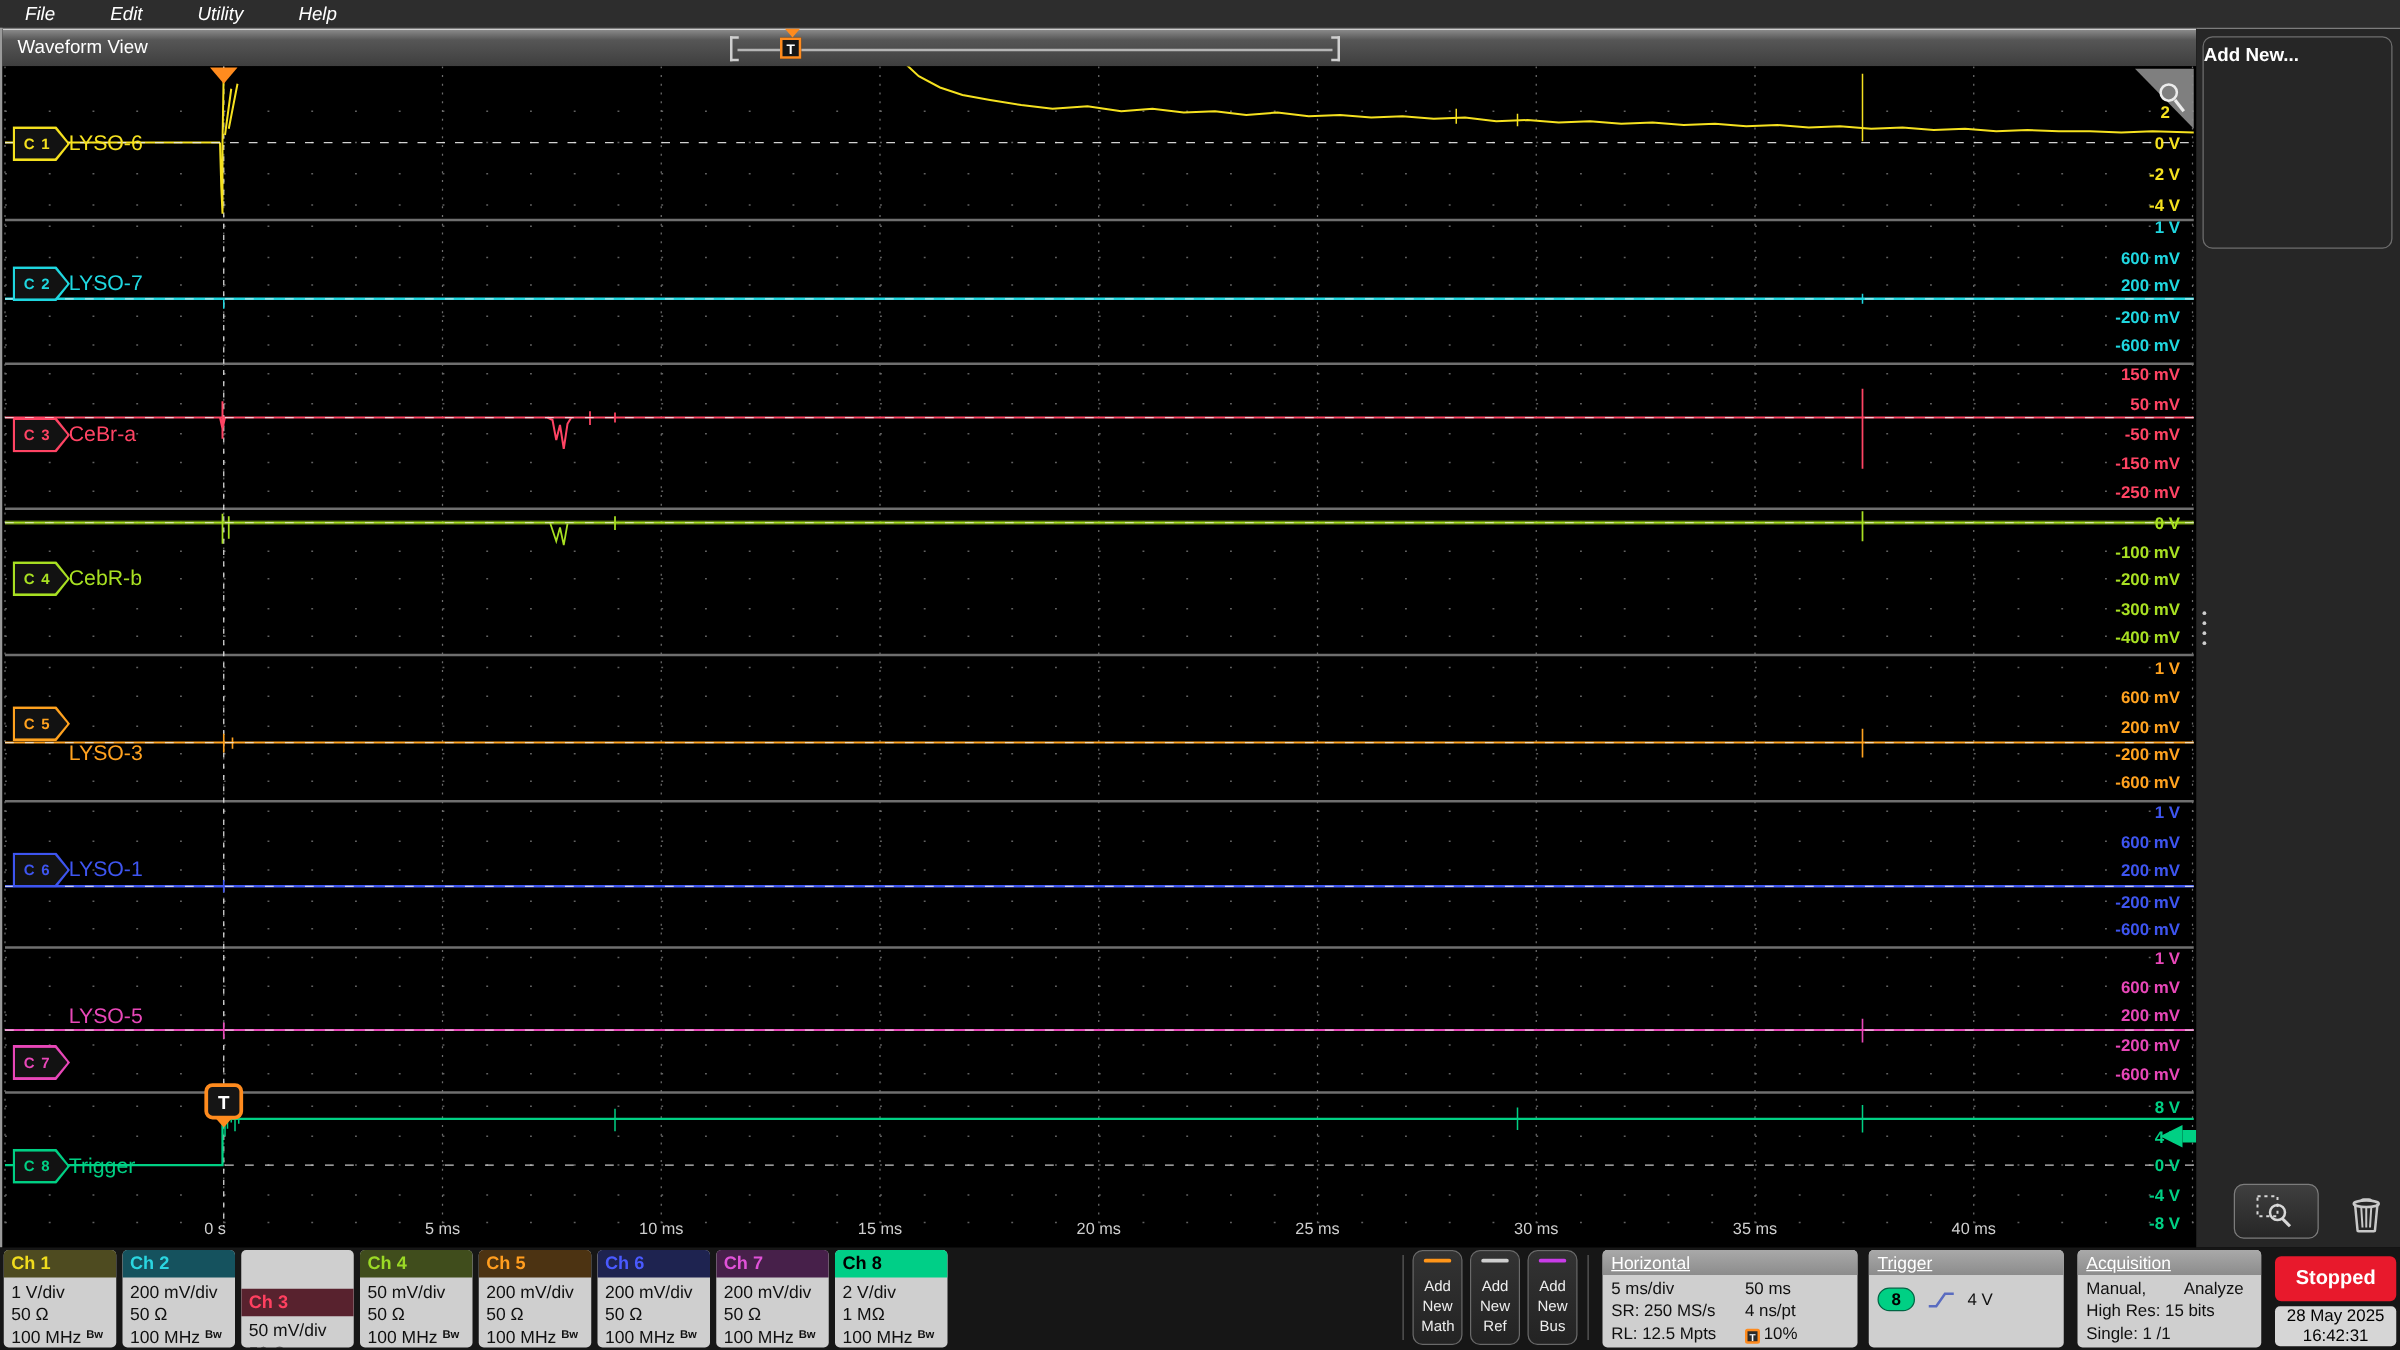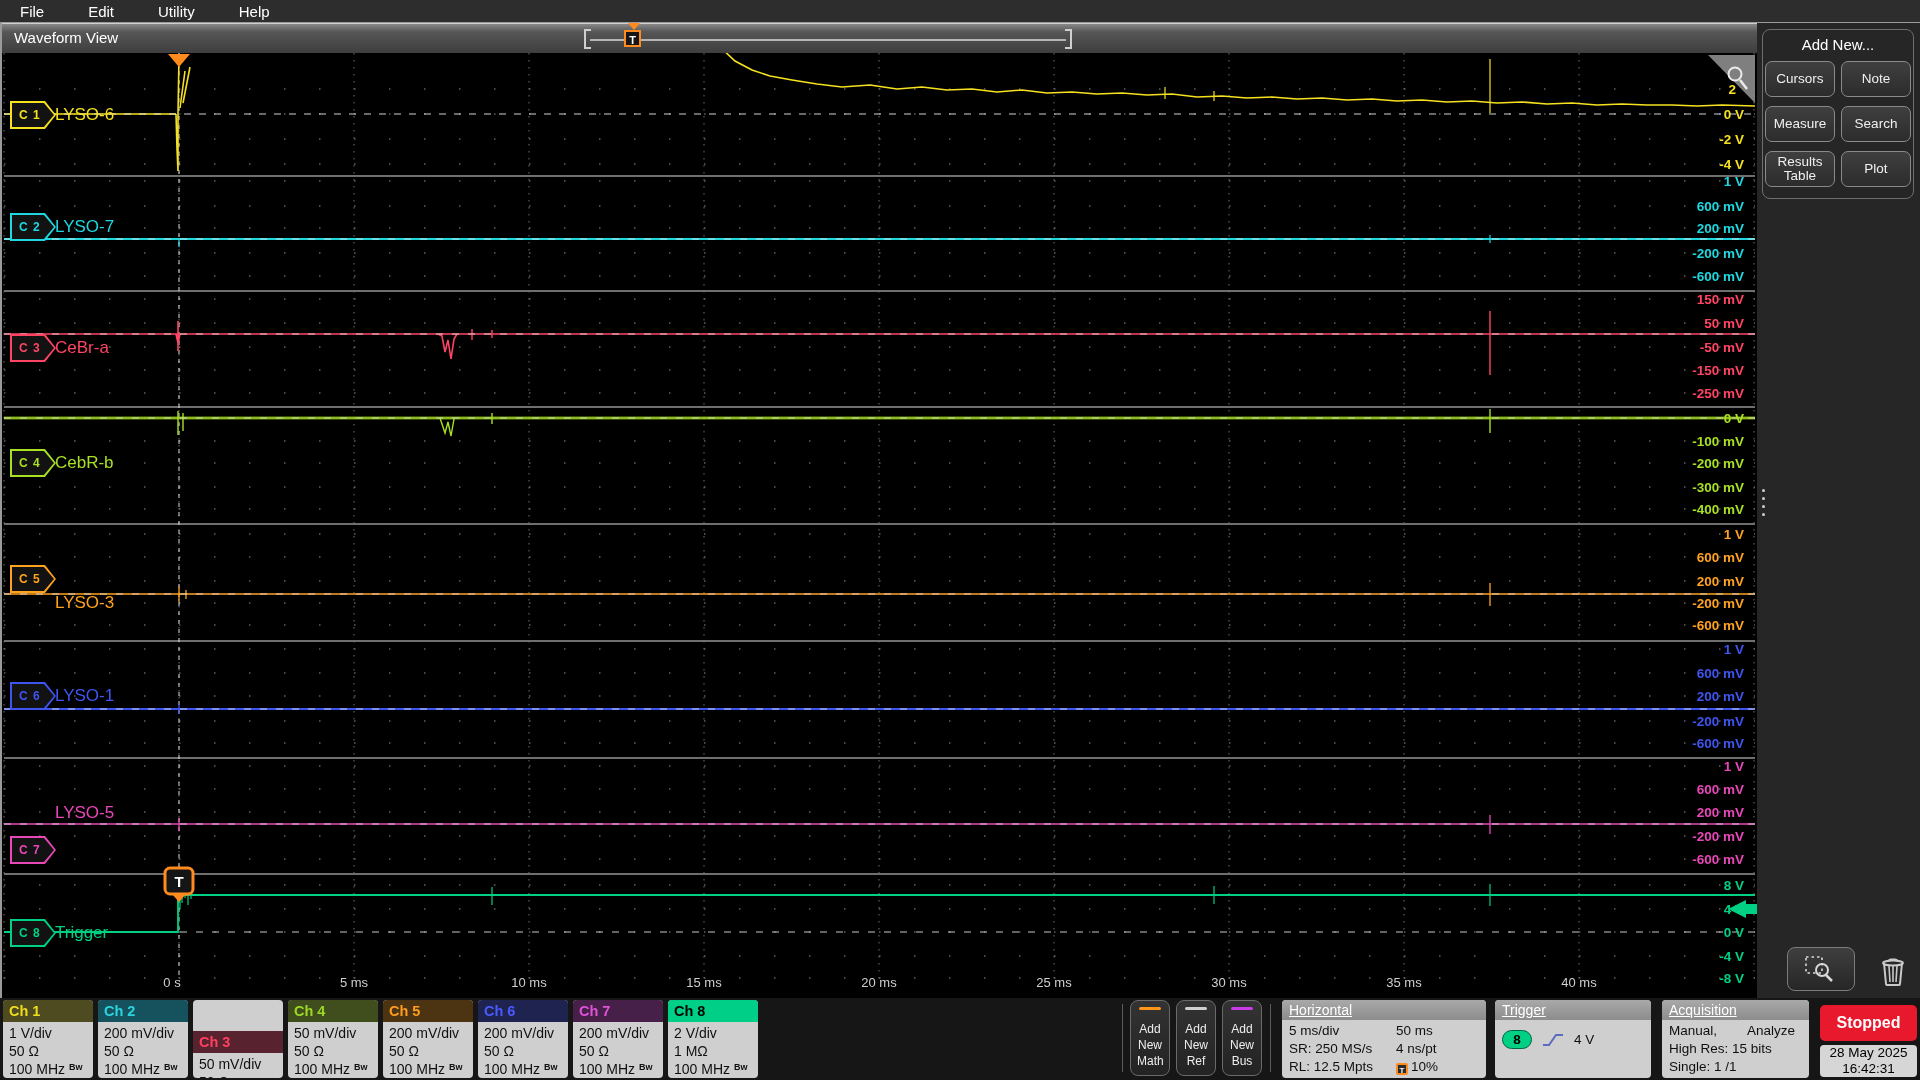--- a/index.html
+++ b/index.html
@@ -1,17 +1,17 @@
 <!DOCTYPE html>
 <html><head>
 <meta charset="utf-8">
 <style>
   html,body{margin:0;padding:0;background:#000;}
   body{font-family:"Liberation Sans",sans-serif;width:1920px;height:1080px;position:relative;overflow:hidden;color:#eee;-webkit-font-smoothing:antialiased;}
-  .menubar{position:absolute;left:0;top:0;width:1920px;height:22px;background:#2d2d2d;display:flex;align-items:center;gap:44px;padding-left:20px;box-sizing:border-box;z-index:5;}
+  .menubar{position:absolute;left:0;top:0;width:1920px;height:22px;background:#2d2d2d;display:flex;align-items:center;gap:44px;padding-left:20px;box-sizing:border-box;z-index:5;font-style:italic;}
   .menubar span{font-size:15px;color:#fff;cursor:default;}
   
   .wavec{position:absolute;left:0;top:22px;width:1757px;height:976px;background:#000;border-left:2px solid #9a9a9a;border-top:1px solid #9a9a9a;box-sizing:border-box;}
   .wavehead{position:absolute;left:0;top:0;width:100%;height:30px;background:linear-gradient(180deg,#8f8f8f 0%,#565656 30%,#3e3e3e 100%);box-shadow:inset 0 1px 0 #cfcfcf;}
   .wavetab{position:absolute;left:12px;top:6px;font-size:15px;color:#fff;}
   .posind{position:absolute;left:582px;top:4px;width:488px;height:24px;}
   .posind .hline{position:absolute;left:6px;right:6px;top:12px;height:2px;background:#b5b5b5;}
   .posind .brk{position:absolute;top:2px;width:7px;height:20px;border:2px solid #cfcfcf;box-sizing:border-box;}
   .posind .brk.l{left:0;border-right:none;}
   .posind .brk.r{right:0;border-left:none;}
@@ -19,21 +19,21 @@
   .tflag:before{content:"";position:absolute;left:2px;top:-9px;border:6px solid transparent;border-top:7px solid #ff8b1e;border-bottom:none;}
   .plot{position:absolute;left:0;top:30px;width:1755px;height:946px;background:#000;overflow:hidden;}
   .plot svg{position:absolute;left:0;top:0;}
   
   .tag{position:absolute;left:8px;width:46px;height:28px;clip-path:polygon(0 0,76% 0,100% 50%,76% 100%,0 100%);padding:0;background:var(--c);z-index:3;}
   .tag-in{position:absolute;left:2px;top:2px;right:2px;bottom:2px;clip-path:polygon(0 0,76% 0,100% 50%,76% 100%,0 100%);background:#121212;color:var(--c);font-size:12px;font-weight:bold;text-align:left;line-height:24px;padding-left:7px;letter-spacing:1px;}
   .chname{position:absolute;left:53px;height:22px;line-height:22px;font-size:17px;font-weight:500;color:var(--c);z-index:3;}
   
   .rpanel{position:absolute;left:1757px;top:22px;width:163px;height:976px;background:#262626;border-top:1px solid #9a9a9a;box-sizing:border-box;}
   .addbox{position:absolute;left:5px;top:6px;width:150px;height:168px;border:1px solid #6e6e6e;border-radius:8px;background:#262626;}
-  .addtitle{text-align:center;font-size:15px;font-weight:normal;color:#fff;margin-top:6px;}
+  .addtitle{text-align:left;font-size:15px;font-weight:bold;color:#fff;margin-top:6px;}
   .addgrid{display:grid;grid-template-columns:70px 70px;grid-auto-rows:36px;gap:9px 6px;justify-content:center;margin-top:8px;}
   .abtn{background:linear-gradient(180deg,#3f3f3f,#2c2c2c);border:1px solid #8a8a8a;border-radius:7px;color:#f0f0f0;font-size:13.5px;display:flex;align-items:center;justify-content:center;text-align:center;line-height:14px;cursor:default;font-family:inherit;padding:0 2px;}
   .splitter{position:absolute;left:2px;top:466px;width:8px;height:40px;display:flex;flex-direction:column;gap:5px;align-items:center;}
   .splitter i{width:3px;height:3px;border-radius:50%;background:#cfcfcf;}
   .zoombtn{position:absolute;left:30px;top:924px;width:66px;height:42px;background:linear-gradient(180deg,#3f3f3f,#262626);border:1px solid #7c7c7c;border-radius:8px;display:flex;align-items:center;justify-content:center;}
   .trashbtn{position:absolute;left:116px;top:928px;width:40px;height:40px;display:flex;align-items:center;justify-content:center;}
   
   .bbar{position:absolute;left:0;top:998px;width:1920px;height:82px;background:#161616;}
   .chbadge{position:absolute;top:2px;width:90px;height:78px;border-radius:4px;overflow:hidden;background:#cfcfcf;}
   .chhead{height:22px;line-height:22px;padding-left:6px;font-size:14.5px;font-weight:bold;}
@@ -305,28 +305,20 @@
     <div class="tag" style="top: 866px; --c: #00d084;">
         <div class="tag-in">C 8</div>
       </div>
     <div class="chname" style="top: 869px; --c: #00d084;">Trigger</div>
   </div>
 </div>
 
 <div class="rpanel">
   <div class="addbox">
     <div class="addtitle">Add New...</div>
-    <div class="addgrid">
-      <button class="abtn">Cursors</button>
-      <button class="abtn">Note</button>
-      <button class="abtn">Measure</button>
-      <button class="abtn">Search</button>
-      <button class="abtn">Results Table</button>
-      <button class="abtn">Plot</button>
-    </div>
   </div>
   <div class="splitter">
       <i></i>
       <i></i>
       <i></i>
       <i></i>
     </div>
   <div class="zoombtn">
     <svg width="34" height="28" viewBox="0 0 34 28">
       <rect x="2" y="2" width="16" height="16" fill="none" stroke="#d8d8d8" stroke-width="1.6" stroke-dasharray="2.5 3"></rect>

